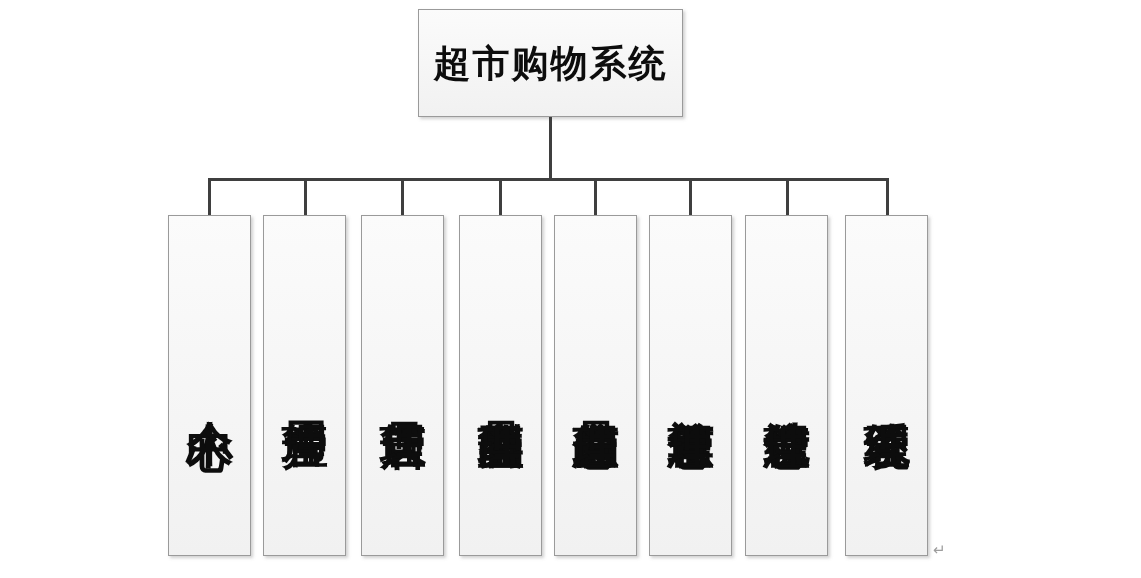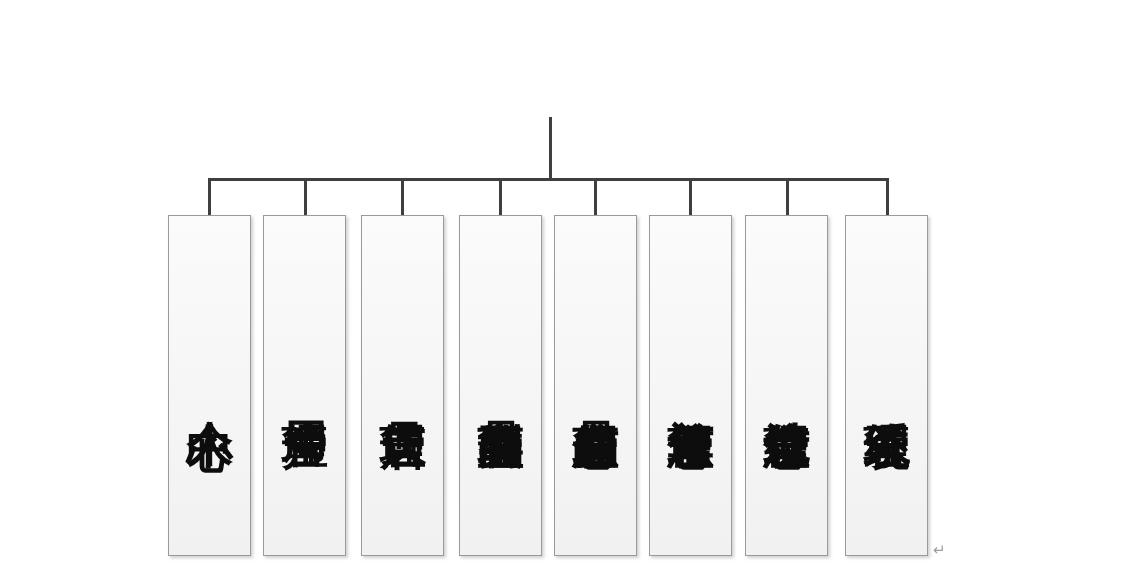--- a/index.html
+++ b/index.html
@@ -82,20 +82,23 @@
     font-size: 15px;
     color: #9d9d9d;
     user-select: none;
   }
 </style>
 </head>
 <body>
 
 <div id="canvas">
 
+  <div class="node root">
+    <span class="root-label">超市购物系统</span>
+  </div>
 
   <div class="conn-stem" style="left: 549px; top: 117px; height: 61px;"></div>
   <div class="conn-bus" style="left: 209px; top: 178px; width: 678px;"></div>
   <div id="drops">
       <div class="conn-drop" style="left: 208px; top: 178px; height: 39px;"></div>
       <div class="conn-drop" style="left: 304px; top: 178px; height: 39px;"></div>
       <div class="conn-drop" style="left: 401px; top: 178px; height: 39px;"></div>
       <div class="conn-drop" style="left: 499px; top: 178px; height: 39px;"></div>
       <div class="conn-drop" style="left: 594px; top: 178px; height: 39px;"></div>
       <div class="conn-drop" style="left: 689px; top: 178px; height: 39px;"></div>

